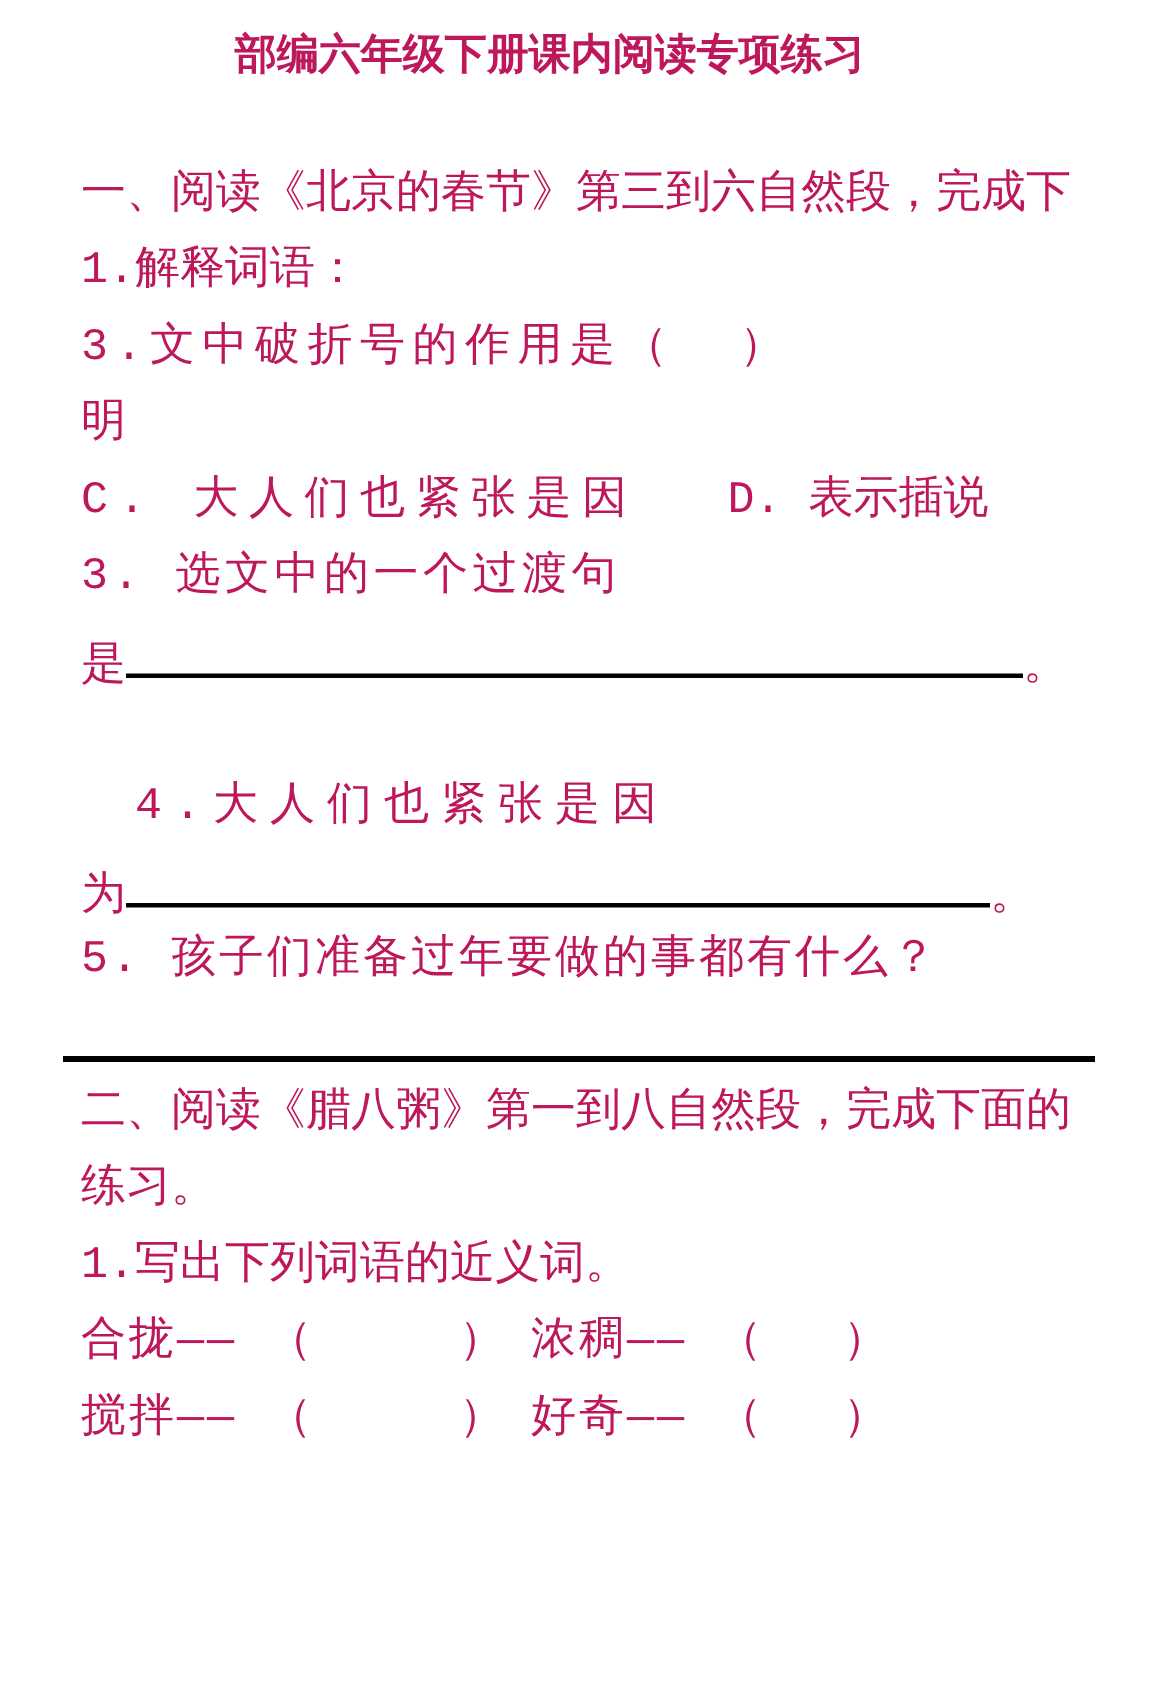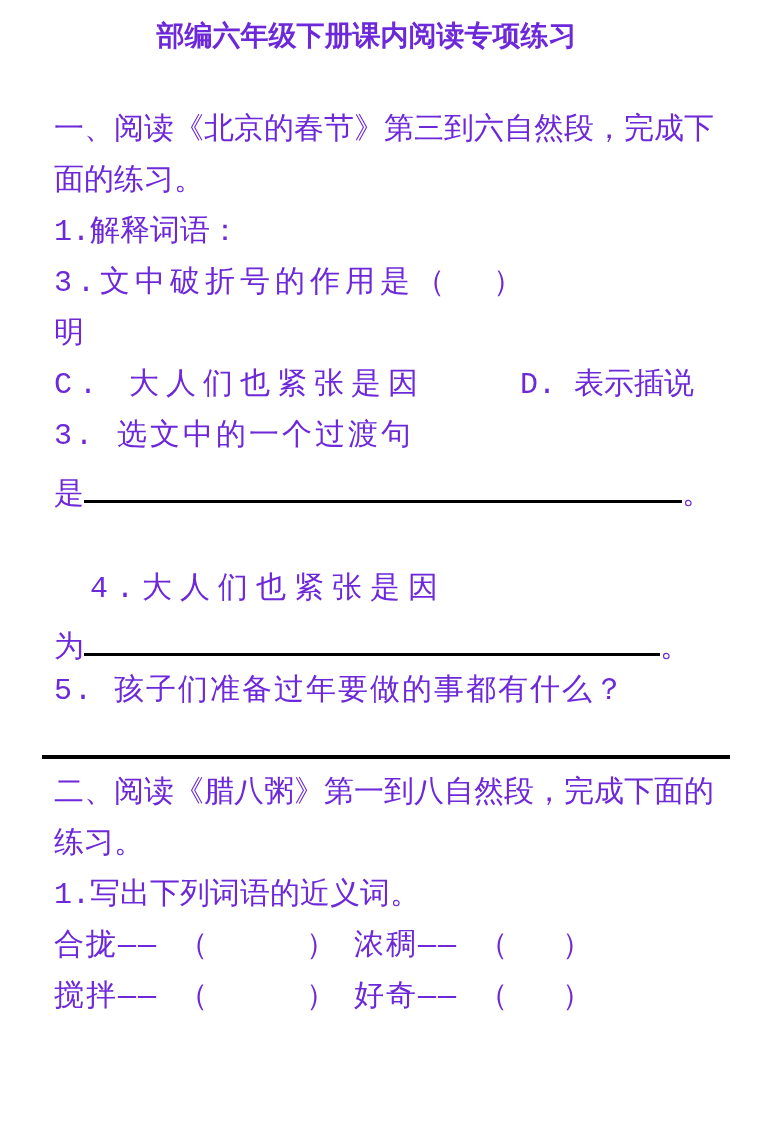--- a/index.html
+++ b/index.html
@@ -6,21 +6,21 @@
   body {
     width: 768px;
     height: 1122px;
     background: #ffffff;
   }
   .page {
     position: relative;
     width: 733px;
     height: 1122px;
     background: #ffffff;
-    color: #6d28d9;
+    color: #be185d;
     font-family: "Liberation Sans", "DejaVu Sans", sans-serif;
     overflow: hidden;
   }
   .title {
     padding-top: 15px;
     text-align: center;
     font-size: 28px;
     line-height: 42px;
     font-weight: 700;
   }
@@ -44,37 +44,36 @@
   .blank-q4 { width: 576px; }
   .blank-q5 { width: 688px; margin-left: -12px; border-bottom-width: 4px; }
 
   .ls2 { letter-spacing: 2px; }
   .ls3 { letter-spacing: 3px; }
   .ls5 { letter-spacing: 5px; }
   .ls7 { letter-spacing: 7px; }
   .ls8 { letter-spacing: 8px; margin-left: 36px; }
 
   .opt-b { margin-left: 36px; }
-  .opt-d { margin-left: 95px; }
+  .opt-d { margin-left: 60px; }
 
   .pair-row { display: flex; }
   .pair-cell { white-space: pre; letter-spacing: 2px; }
   .pair-cell.first { width: 300px; flex: none; }
 </style>
 </head>
 <body>
 
 <div class="page">
 
   <div class="title">部编六年级下册课内阅读专项练习</div>
 
   <div class="content">
 
     <div class="line"><span>一、阅读《北京的春节》第三到六自然段，完成下</span></div>
-    <div class="line"><span>面的练习。</span></div>
 
     <div class="line"><span>1.解释词语：</span></div>
 
 
     <div class="line"><span class="ls5">3.文中破折号的作用是</span><span>（　 ）</span></div>
 
     <div class="line"><span>明</span></div>
 
     <div class="line"><span class="ls7">C. 大人们也紧张是因</span><span class="opt-d">D. 表示插说</span></div>
 

